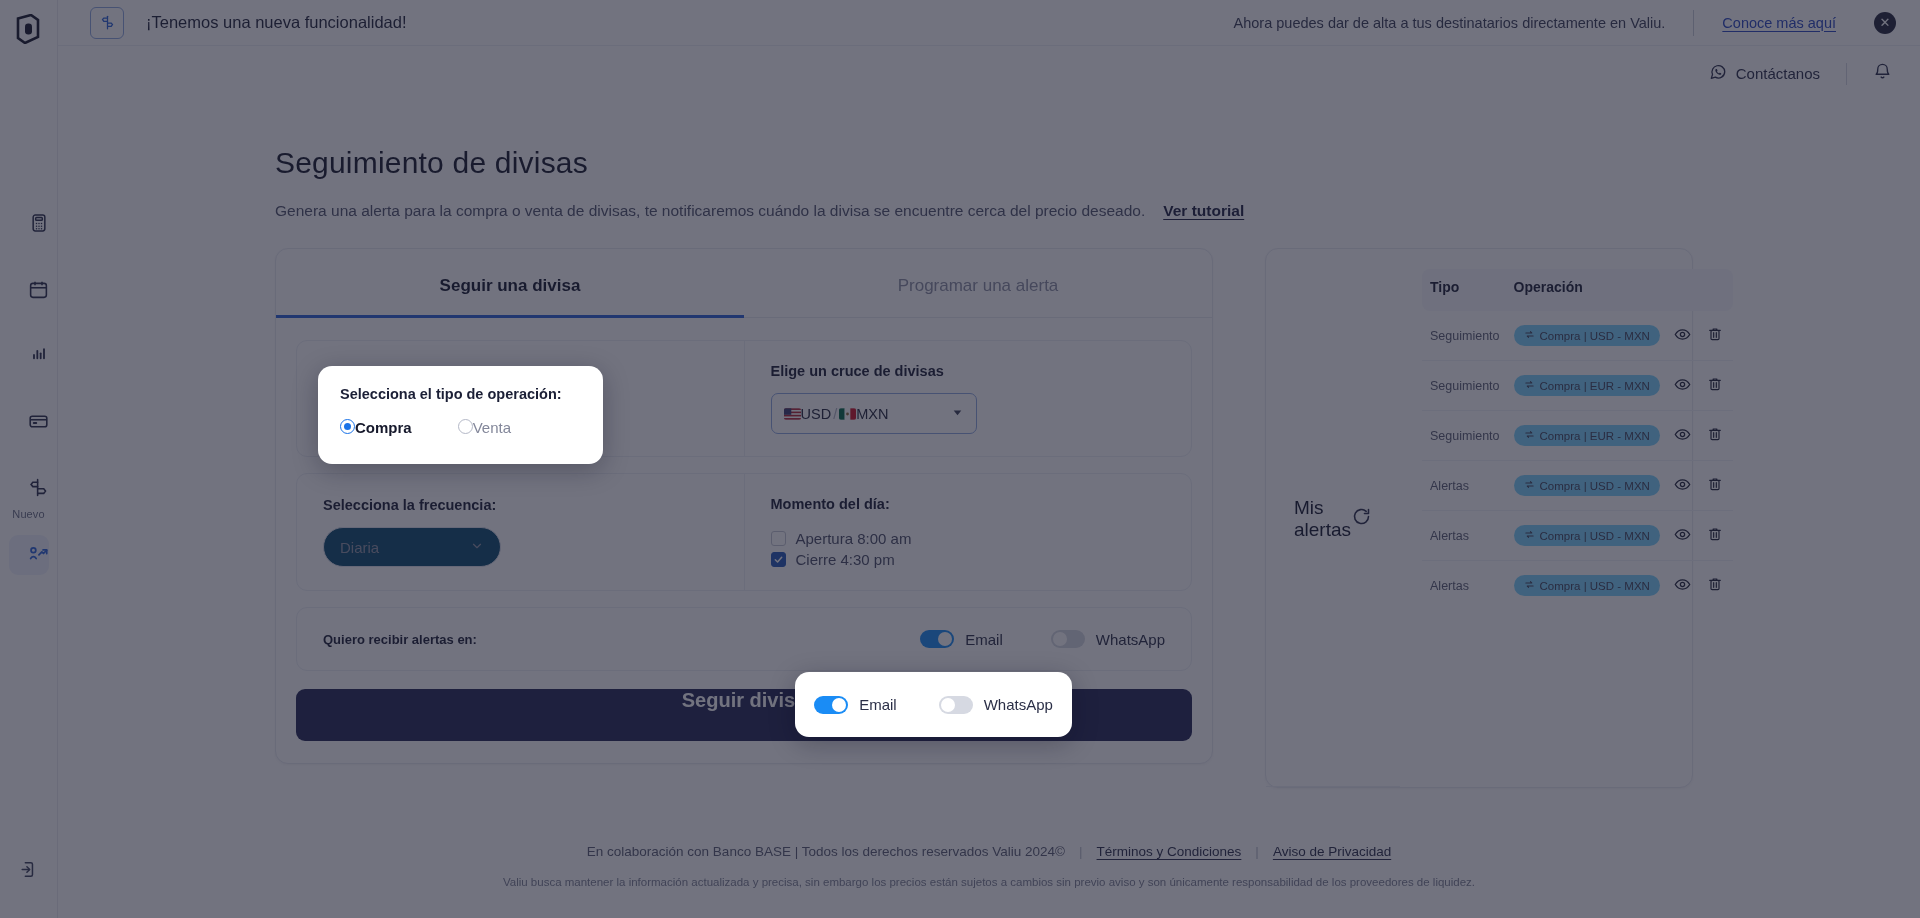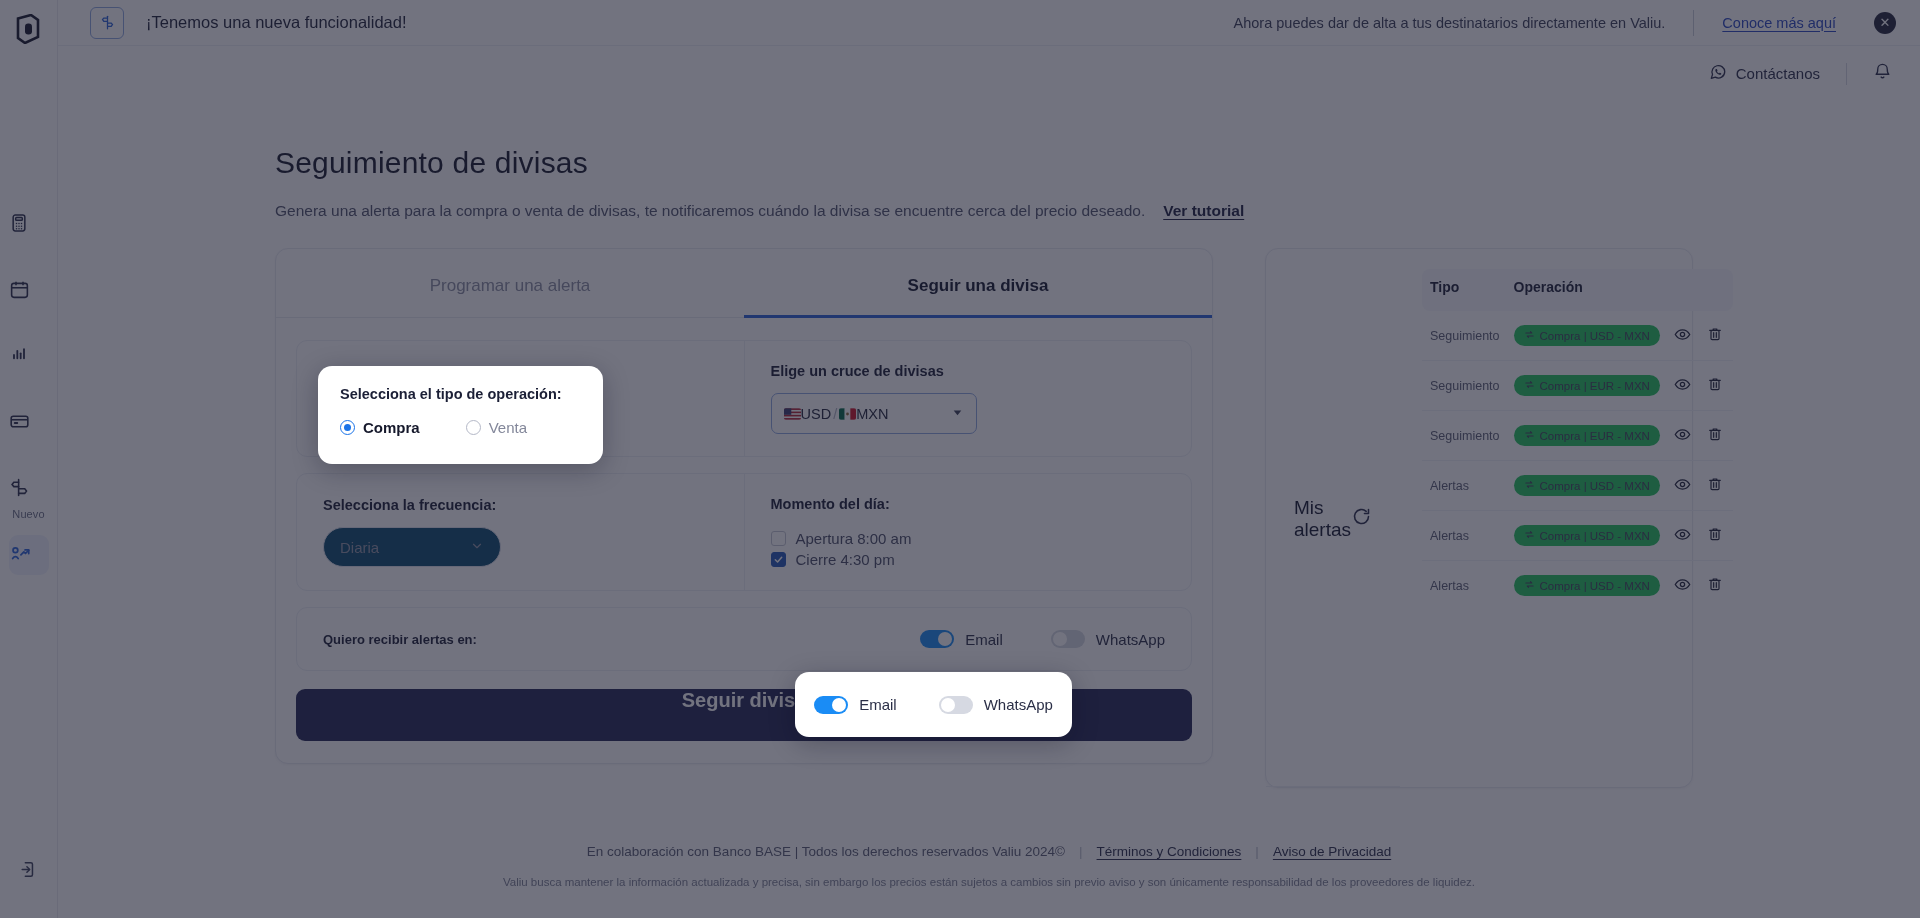--- a/index.html
+++ b/index.html
@@ -36,21 +36,21 @@
     position: absolute; left: 10px; top: 11px;
     width: 36px; height: 36px;
     display: flex; align-items: center; justify-content: center;
   }
   #rail .rail-items {
     position: absolute; left: 0; right: 0; top: 205px;
     display: flex; flex-direction: column; align-items: center; gap: 26px;
   }
   .rail-btn {
     width: 40px; height: 40px; border-radius: 9px;
-    display: flex; align-items: center; justify-content: flex-start;
+    display: flex; align-items: center; justify-content: flex-end;
     color: #2b2f4a;
     position: relative;
   }
   .rail-btn.active { background: #eef2fb; color: #2a63d8; }
   .rail-badge {
     position: absolute; top: 39px; left: 50%; transform: translateX(-50%);
     font-size: 11px; color: #6a6f85; white-space: nowrap;
     letter-spacing: .1px;
   }
   #rail .logout {
@@ -163,21 +163,21 @@
     border: 1px solid #eceef4; border-radius: 11px;
     display: flex; align-items: stretch;
     margin-bottom: 16px;
     min-height: 103px;
   }
   .row-half { flex: 1; padding: 22px 26px; display: flex; flex-direction: column; justify-content: center; }
   .row-half + .row-half { border-left: 1px solid #eceef4; }
   .lbl { font-size: 14.5px; font-weight: 700; color: #1b1f36; margin-bottom: 14px; }
 
   .radio-row { display: flex; align-items: center; gap: 60px; }
-  .radio { display: flex; align-items: center; gap: 8px; font-size: 15px; }
+  .radio { display: flex; font-size: 15px; }
   .dot {
     width: 15px; height: 15px; border-radius: 50%;
     border: 1.5px solid #b4b8c7; background: #fff;
     display: inline-block; position: relative; flex: none;
   }
   .dot.on { border-color: #1a73e8; }
   .dot.on::after {
     content:""; position:absolute; inset:3px; border-radius:50%;
     background:#1a73e8;
   }
@@ -254,21 +254,21 @@
   .alerts-table th:last-child { border-radius: 0 8px 8px 0; }
   .alerts-table td {
     padding: 14px 6px 14px 8px;
     border-bottom: 1px solid #f0f1f6;
     font-size: 12.5px; color: #5a5e73;
     vertical-align: middle;
   }
   .alerts-table tr:last-child td { border-bottom: none; }
   .op-pill {
     display: inline-flex; align-items: center; gap: 5px;
-    background: #22c55e; border-radius: 12px;
+    background: #7dd3fc; border-radius: 12px;
     padding: 4px 10px;
     font-size: 11.5px; color: #42465c; white-space: nowrap;
   }
   .row-actions { display: flex; align-items: center; gap: 16px; justify-content: flex-end; padding-right: 4px; }
   .act { color: #23263c; display: flex; }
 
   
   #footer {
     position: absolute; left: 58px; right: 0; bottom: 8px;
     padding-bottom: 22px;
@@ -442,25 +442,25 @@
         <div class="page-sub">Genera una alerta para la compra o venta de divisas, te notificaremos cuándo la divisa se encuentre cerca del precio deseado.</div>
         <a class="tutorial-link">Ver tutorial</a>
       </div>
     </div>
 
     <div class="columns">
 
       <div class="card" id="form-card">
 
         <div class="tabs">
+          <div class="tab active">
+            <span>Seguir una divisa</span>
+          </div>
           <div class="tab">
             <span>Programar una alerta</span>
-          </div>
-          <div class="tab active">
-            <span>Seguir una divisa</span>
           </div>
         </div>
 
         <div class="form-body">
 
           <div class="row-box">
             <div class="row-half">
               <div class="lbl">Selecciona el tipo de operación:</div>
               <div class="radio-row">
                 <div class="radio sel">

